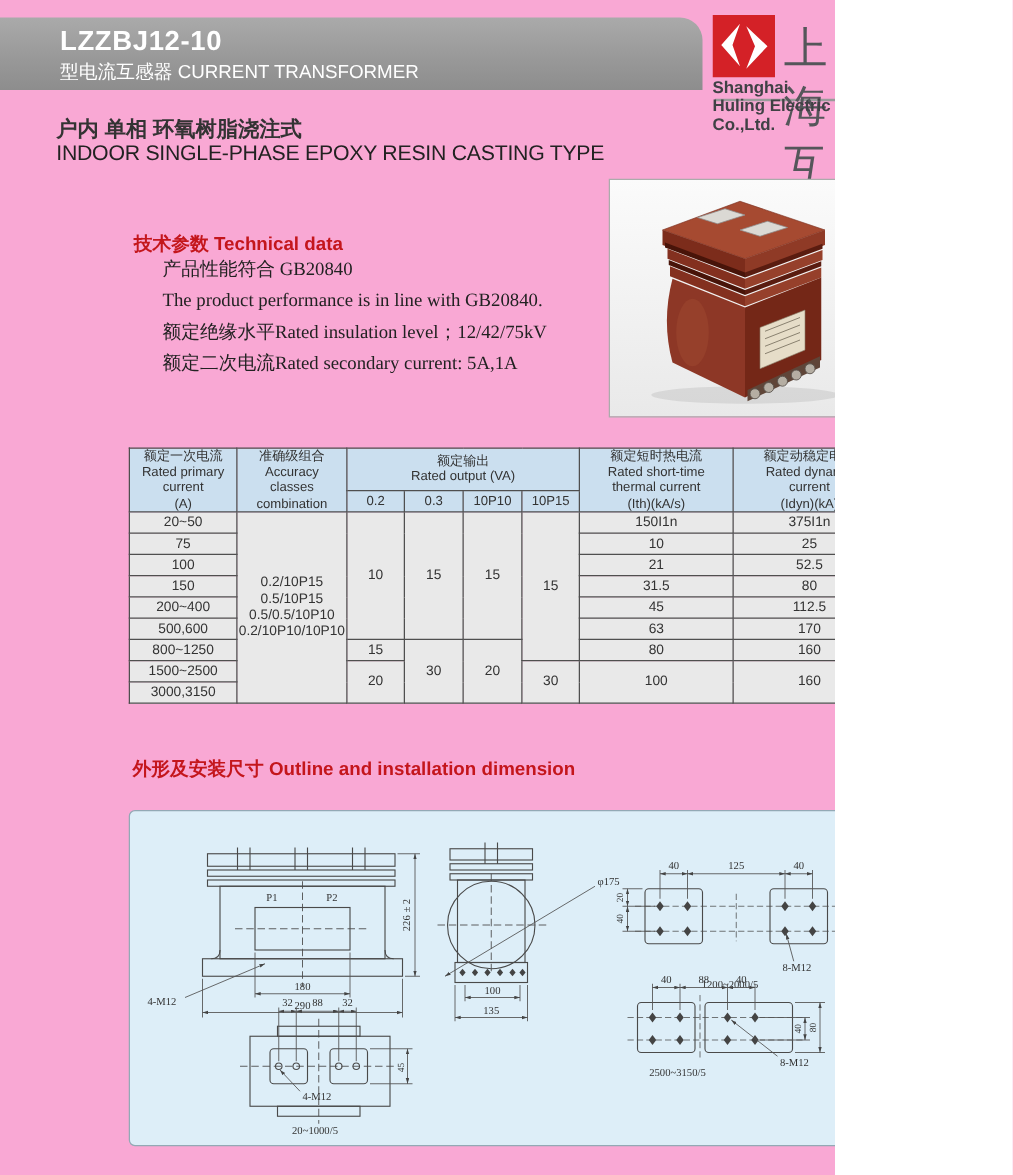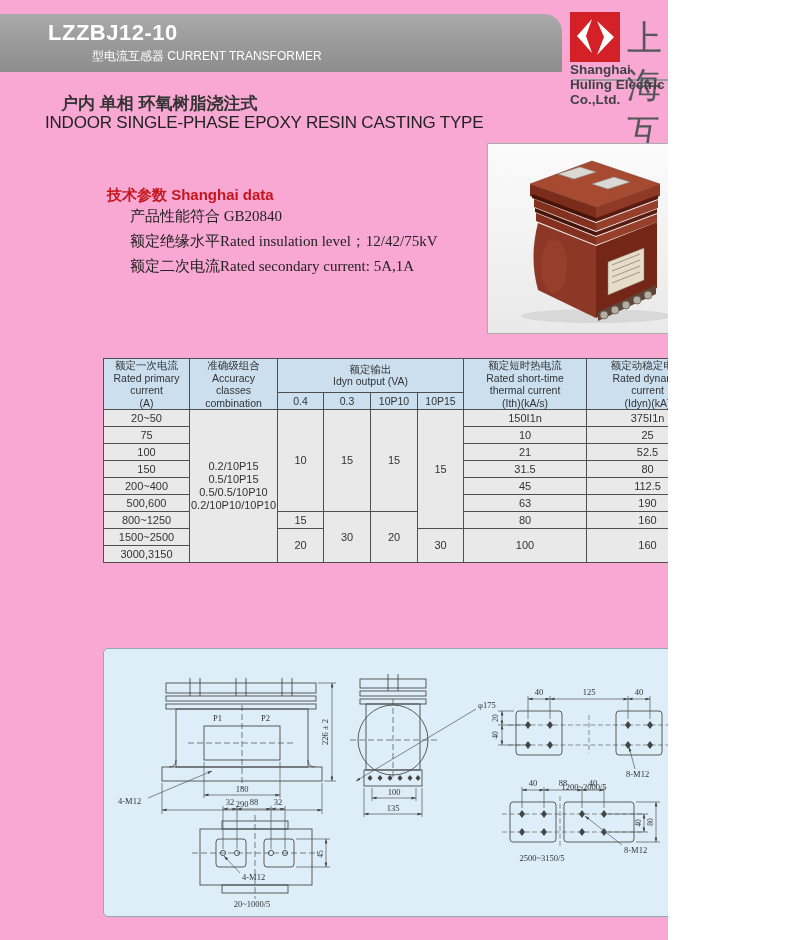--- a/index.html
+++ b/index.html
@@ -3,31 +3,31 @@
 <meta charset="utf-8">
 <style>
   html,body{margin:0;padding:0;background:#ffffff;}
   .page{position:relative;width:668px;height:940px;background:#f9a8d4;overflow:hidden;
         font-family:"Liberation Sans",sans-serif;color:#222;}
   
   .banner{position:absolute;left:0;top:14px;width:562px;height:58px;
           background:linear-gradient(180deg,#aaaaaa 0%,#999999 55%,#8d8d8d 100%);
           border-top-right-radius:18px;}
   .banner .model{position:absolute;left:48px;top:6px;color:#fff;font-size:22px;font-weight:bold;letter-spacing:.5px;}
-  .banner .model-type{position:absolute;left:48px;top:34px;color:#fff;font-size:12px;margin-left:44px;}
+  .banner .model-type{position:absolute;left:48px;top:34px;color:#fff;font-size:15px;}
   .corner-block{position:absolute;left:787px;top:14px;width:23px;height:37px;
           background:linear-gradient(180deg,#a9a9a9,#909090);border-bottom-left-radius:10px;}
   .logo-underline{position:absolute;left:572px;top:79px;width:218px;height:2px;background:#9a9a9a;}
   .logo-underline-curve{position:absolute;left:789px;top:79px;width:13px;height:12px;
           border-top:2px solid #9a9a9a;border-right:2px solid #9a9a9a;border-top-right-radius:11px;}
   .logo-mark{position:absolute;left:570px;top:12px;width:50px;height:50px;}
   .logo-cn{position:absolute;left:627px;top:15px;font-size:35px;font-weight:normal;color:#55565a;letter-spacing:1px;}
   .logo-en{position:absolute;left:570px;top:62px;font-size:13.5px;font-weight:bold;color:#404145;}
   
-  .prod-title-cn{position:absolute;left:45px;top:92px;font-size:17px;font-weight:bold;color:#333;margin-left:16px;}
+  .prod-title-cn{position:absolute;left:45px;top:92px;font-size:17px;font-weight:bold;color:#333;}
   .prod-title-en{position:absolute;left:45px;top:113px;font-size:17px;color:#222;
                  font-stretch:condensed;letter-spacing:-0.2px;}
   
   .tech-heading{position:absolute;left:107px;top:186px;font-size:15px;font-weight:bold;color:#c4161c;}
   .tech-lines{position:absolute;left:130px;top:204px;font-family:"Liberation Serif",serif;
               font-size:15px;color:#222;line-height:25px;}
   
   .photo-box{position:absolute;left:487px;top:143px;width:220px;height:189px;
              border:1px solid #ababab;background:linear-gradient(180deg,#fbfbfb,#e9e9e9);}
   
@@ -65,24 +65,25 @@
     </svg>
   </div>
   <div class="logo-cn">上海互凌</div>
   <div class="logo-en">Shanghai Huling Electric Co.,Ltd.</div>
 
   <div class="prod-title-cn">户内 单相 环氧树脂浇注式</div>
   <div class="prod-title-en">INDOOR SINGLE-PHASE EPOXY RESIN CASTING TYPE</div>
 
   <div class="tech-heading">
     <span>技术参数</span>
-    <span>Shanghai data</span>
+    <span>Technical data</span>
   </div>
   <div class="tech-lines">
     <div>产品性能符合 GB20840</div>
+    <div>The product performance is in line with GB20840.</div>
     <div>额定绝缘水平Rated insulation level；12/42/75kV</div>
     <div>额定二次电流Rated secondary current: 5A,1A</div>
   </div>
 
   <div class="photo-box">
     <svg width="220" height="189" viewBox="0 0 220 189">
       <ellipse cx="108" cy="172" rx="75" ry="7" fill="rgba(0,0,0,0.08)"></ellipse>
 
       <polygon points="42,40 104,17 172,40 108,63" fill="#a64a31" stroke="#7a2f1e" stroke-width="0.5"></polygon>
       <polygon points="42,40 42,52 108,76 108,63" fill="#7c2c1b"></polygon>
@@ -134,32 +135,32 @@
       <tr>
         <th rowspan="2" class="prelines">额定一次电流
 Rated primary
 current
 (A)</th>
         <th rowspan="2" class="prelines">准确级组合
 Accuracy
 classes
 combination</th>
         <th colspan="4" class="prelines">额定输出
-Idyn output (VA)</th>
+Rated output (VA)</th>
         <th rowspan="2" class="prelines">额定短时热电流
 Rated short-time
 thermal current
 (Ith)(kA/s)</th>
         <th rowspan="2" class="prelines">额定动稳定电流
 Rated dynamic
 current
 (Idyn)(kA)</th>
       </tr>
       <tr>
-        <th>0.4</th>
+        <th>0.2</th>
         <th>0.3</th>
         <th>10P10</th>
         <th>10P15</th>
       </tr>
     </thead>
     <tbody>
       <tr>
         <td>20~50</td>
         <td rowspan="9" class="acc-cell prelines">0.2/10P15
 0.5/10P15
@@ -188,21 +189,21 @@
         <td>80</td>
       </tr>
       <tr>
         <td>200~400</td>
         <td>45</td>
         <td>112.5</td>
       </tr>
       <tr>
         <td>500,600</td>
         <td>63</td>
-        <td>190</td>
+        <td>170</td>
       </tr>
       <tr>
         <td>800~1250</td>
         <td>15</td>
         <td rowspan="3">30</td>
         <td rowspan="3">20</td>
         <td>80</td>
         <td>160</td>
       </tr>
       <tr>
@@ -211,20 +212,21 @@
         <td rowspan="2">30</td>
         <td rowspan="2">100</td>
         <td rowspan="2">160</td>
       </tr>
       <tr>
         <td>3000,3150</td>
       </tr>
     </tbody>
   </table>
 
+  <div class="outline-heading">外形及安装尺寸 Outline and installation dimension</div>
 
   <div class="drawing-box">
     <svg width="605" height="267" viewBox="0 0 605 267" font-family="Liberation Serif, serif" font-size="8.5" fill="#333">
       <defs>
         <marker id="arr" markerWidth="7" markerHeight="6" refX="6.5" refY="2" orient="auto-start-reverse">
           <path d="M0,0 L6.5,2 L0,4 Z" fill="#444"></path>
         </marker>
       </defs>
 
       <g stroke="#4a4a4a" stroke-width="0.9" fill="none">

